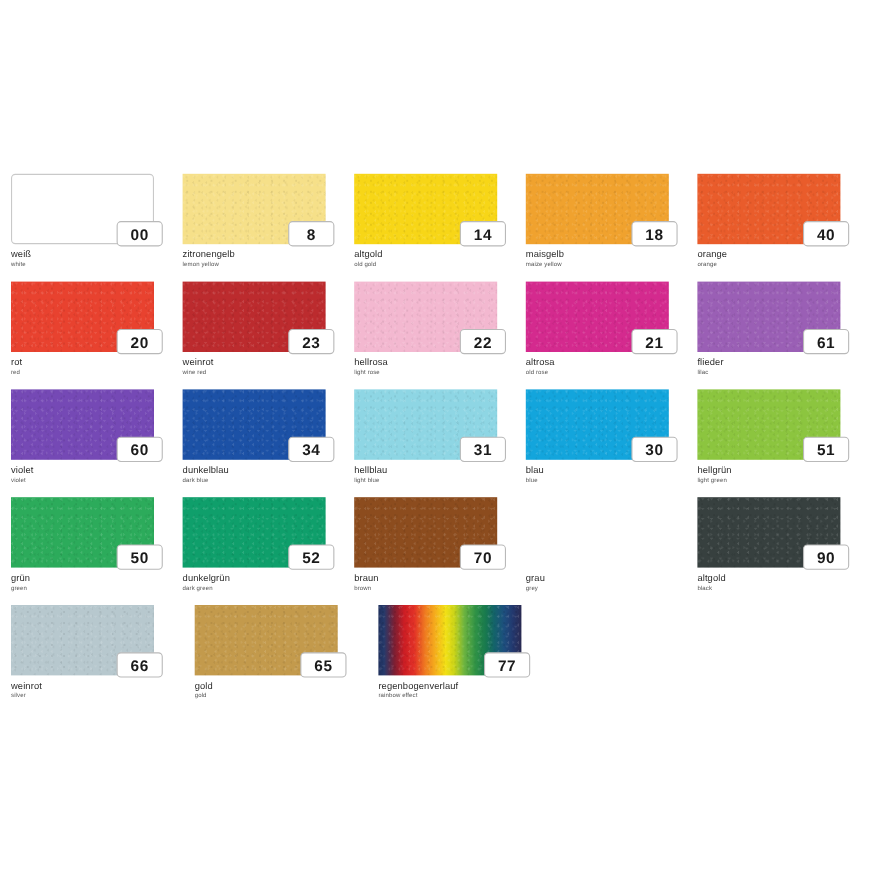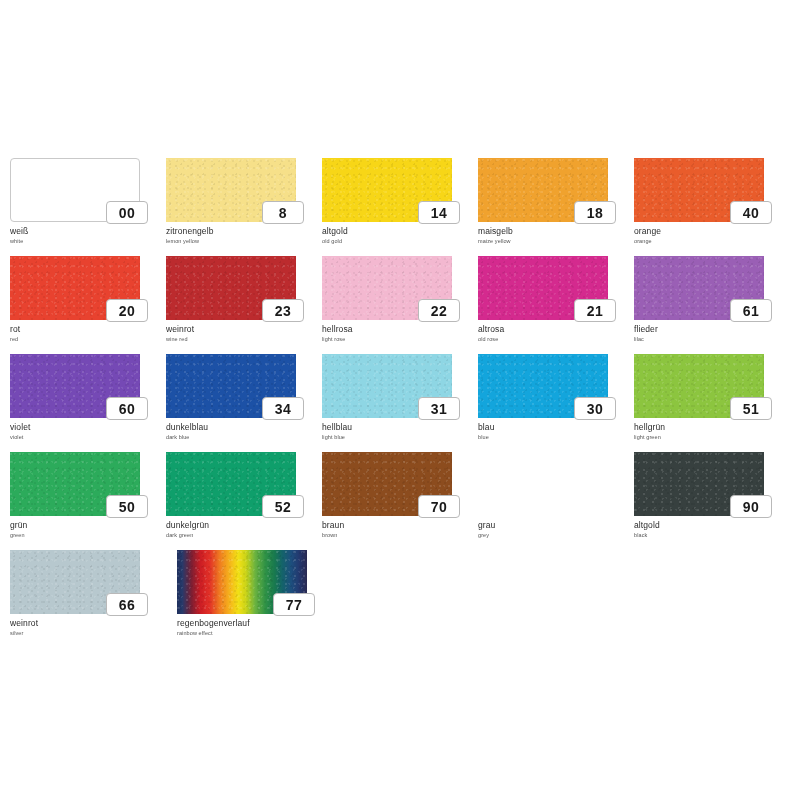--- a/index.html
+++ b/index.html
@@ -396,20 +396,32 @@
             </div>
             <div class="badge">66</div>
           </div>
           <div class="labels">
             <div class="name-de">weinrot</div>
             <div class="name-en">silver</div>
           </div>
         </div>
         <div class="cell">
           <div class="swatch-wrap">
+            <div class="swatch" style="background: rgb(195, 154, 76);">
+              <div class="texture"></div>
+            </div>
+            <div class="badge">65</div>
+          </div>
+          <div class="labels">
+            <div class="name-de">gold</div>
+            <div class="name-en">gold</div>
+          </div>
+        </div>
+        <div class="cell">
+          <div class="swatch-wrap">
             <div class="swatch rainbow">
               <div class="texture"></div>
             </div>
             <div class="badge">77</div>
           </div>
           <div class="labels">
             <div class="name-de">regenbogenverlauf</div>
             <div class="name-en">rainbow effect</div>
           </div>
         </div>

